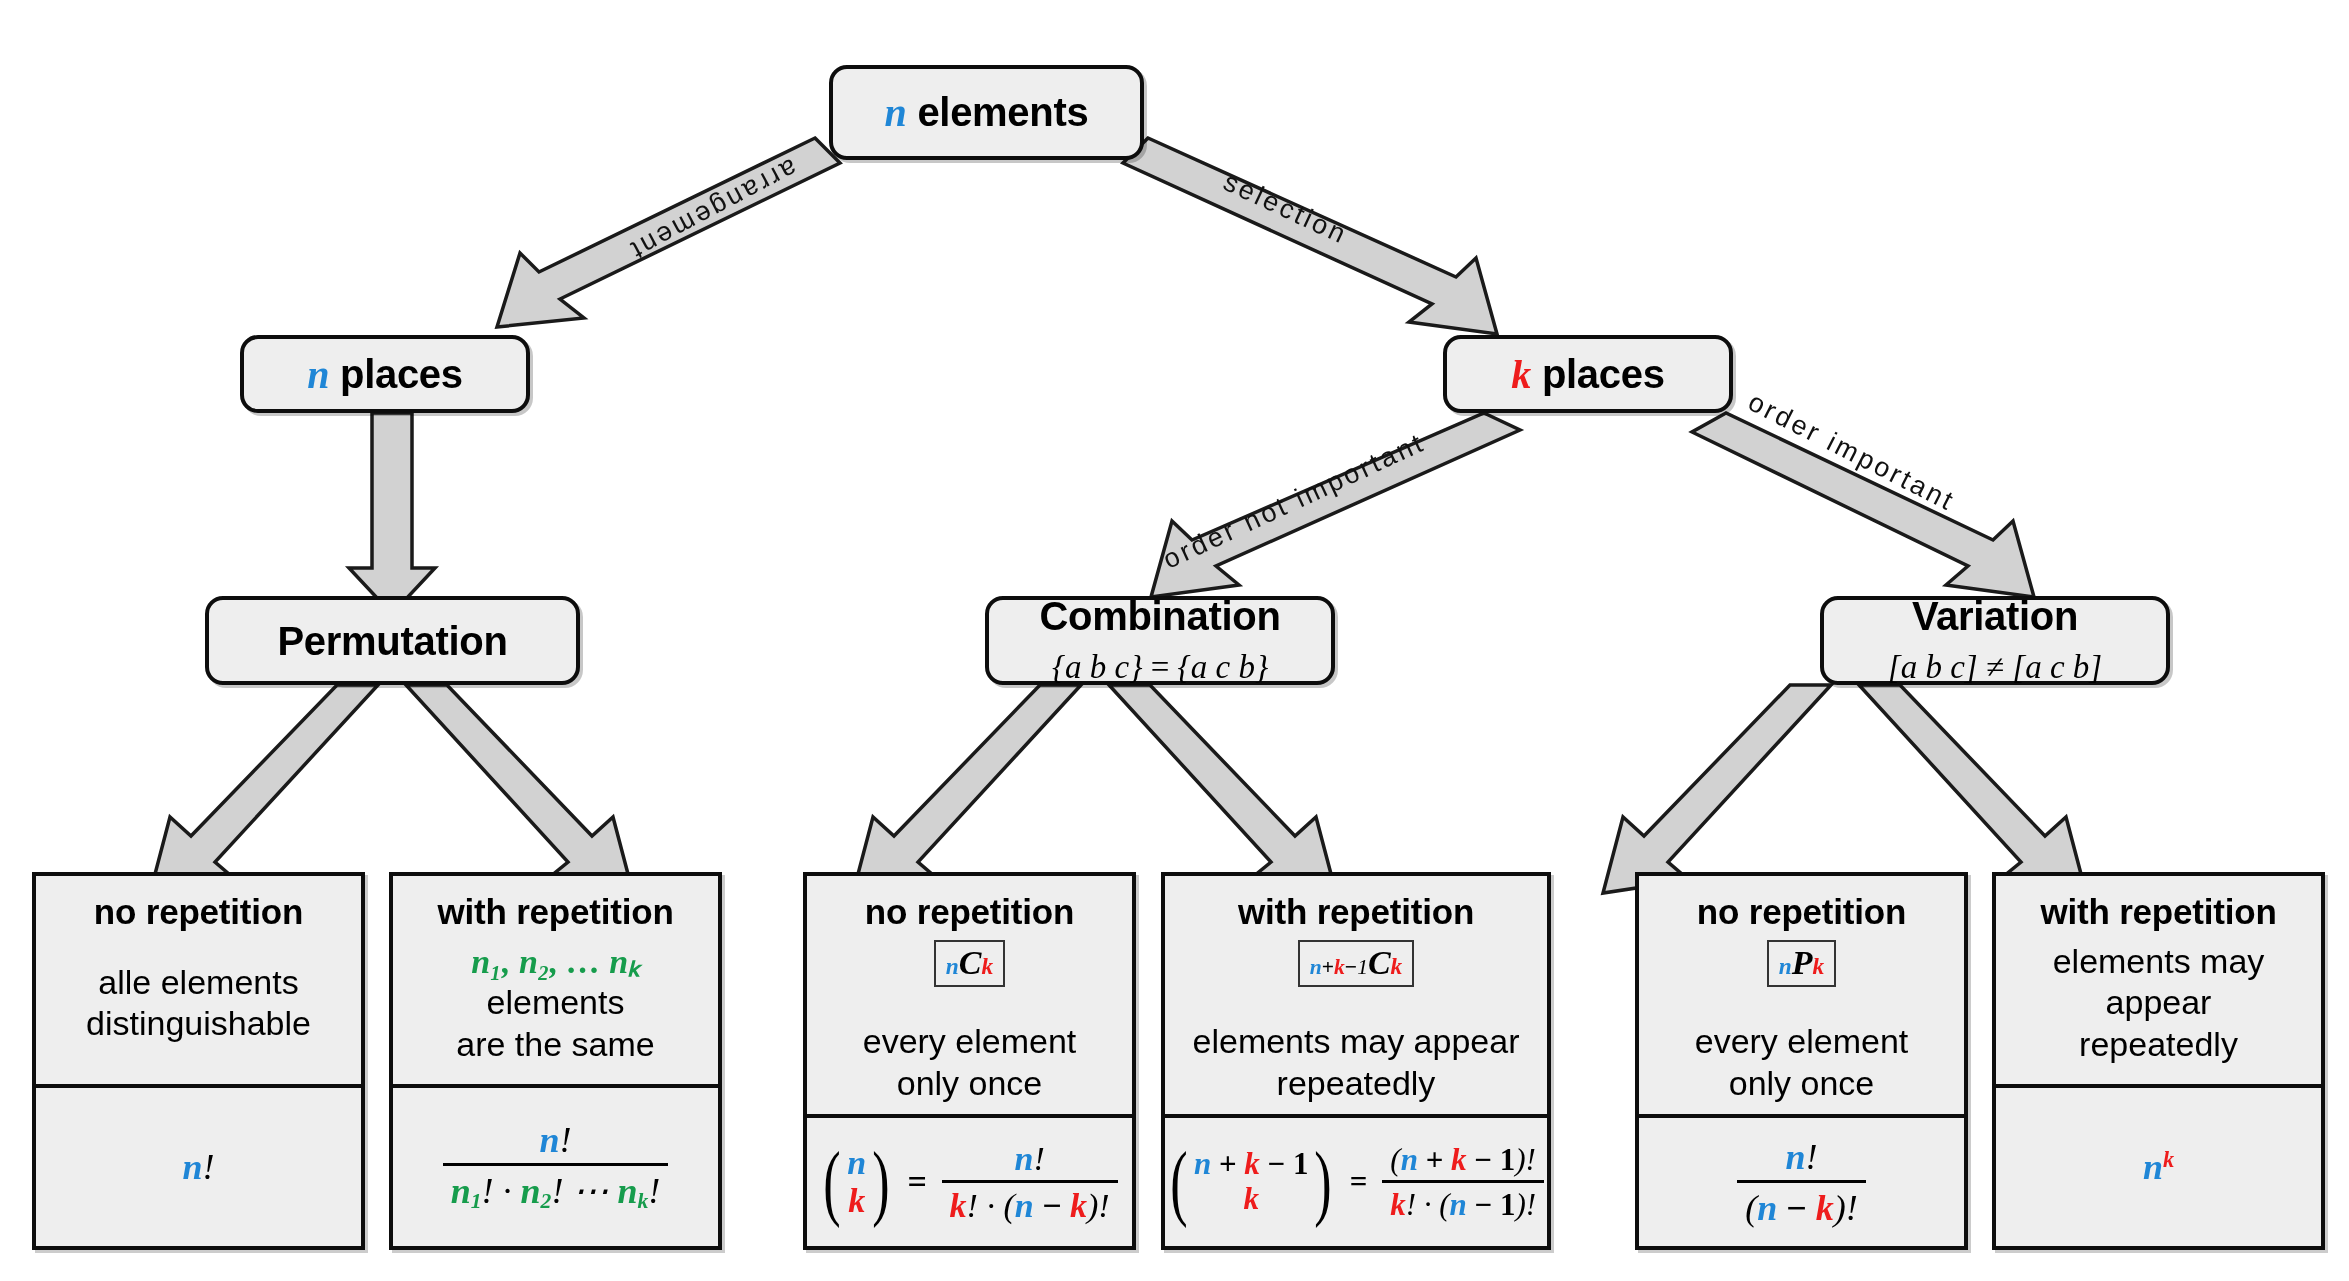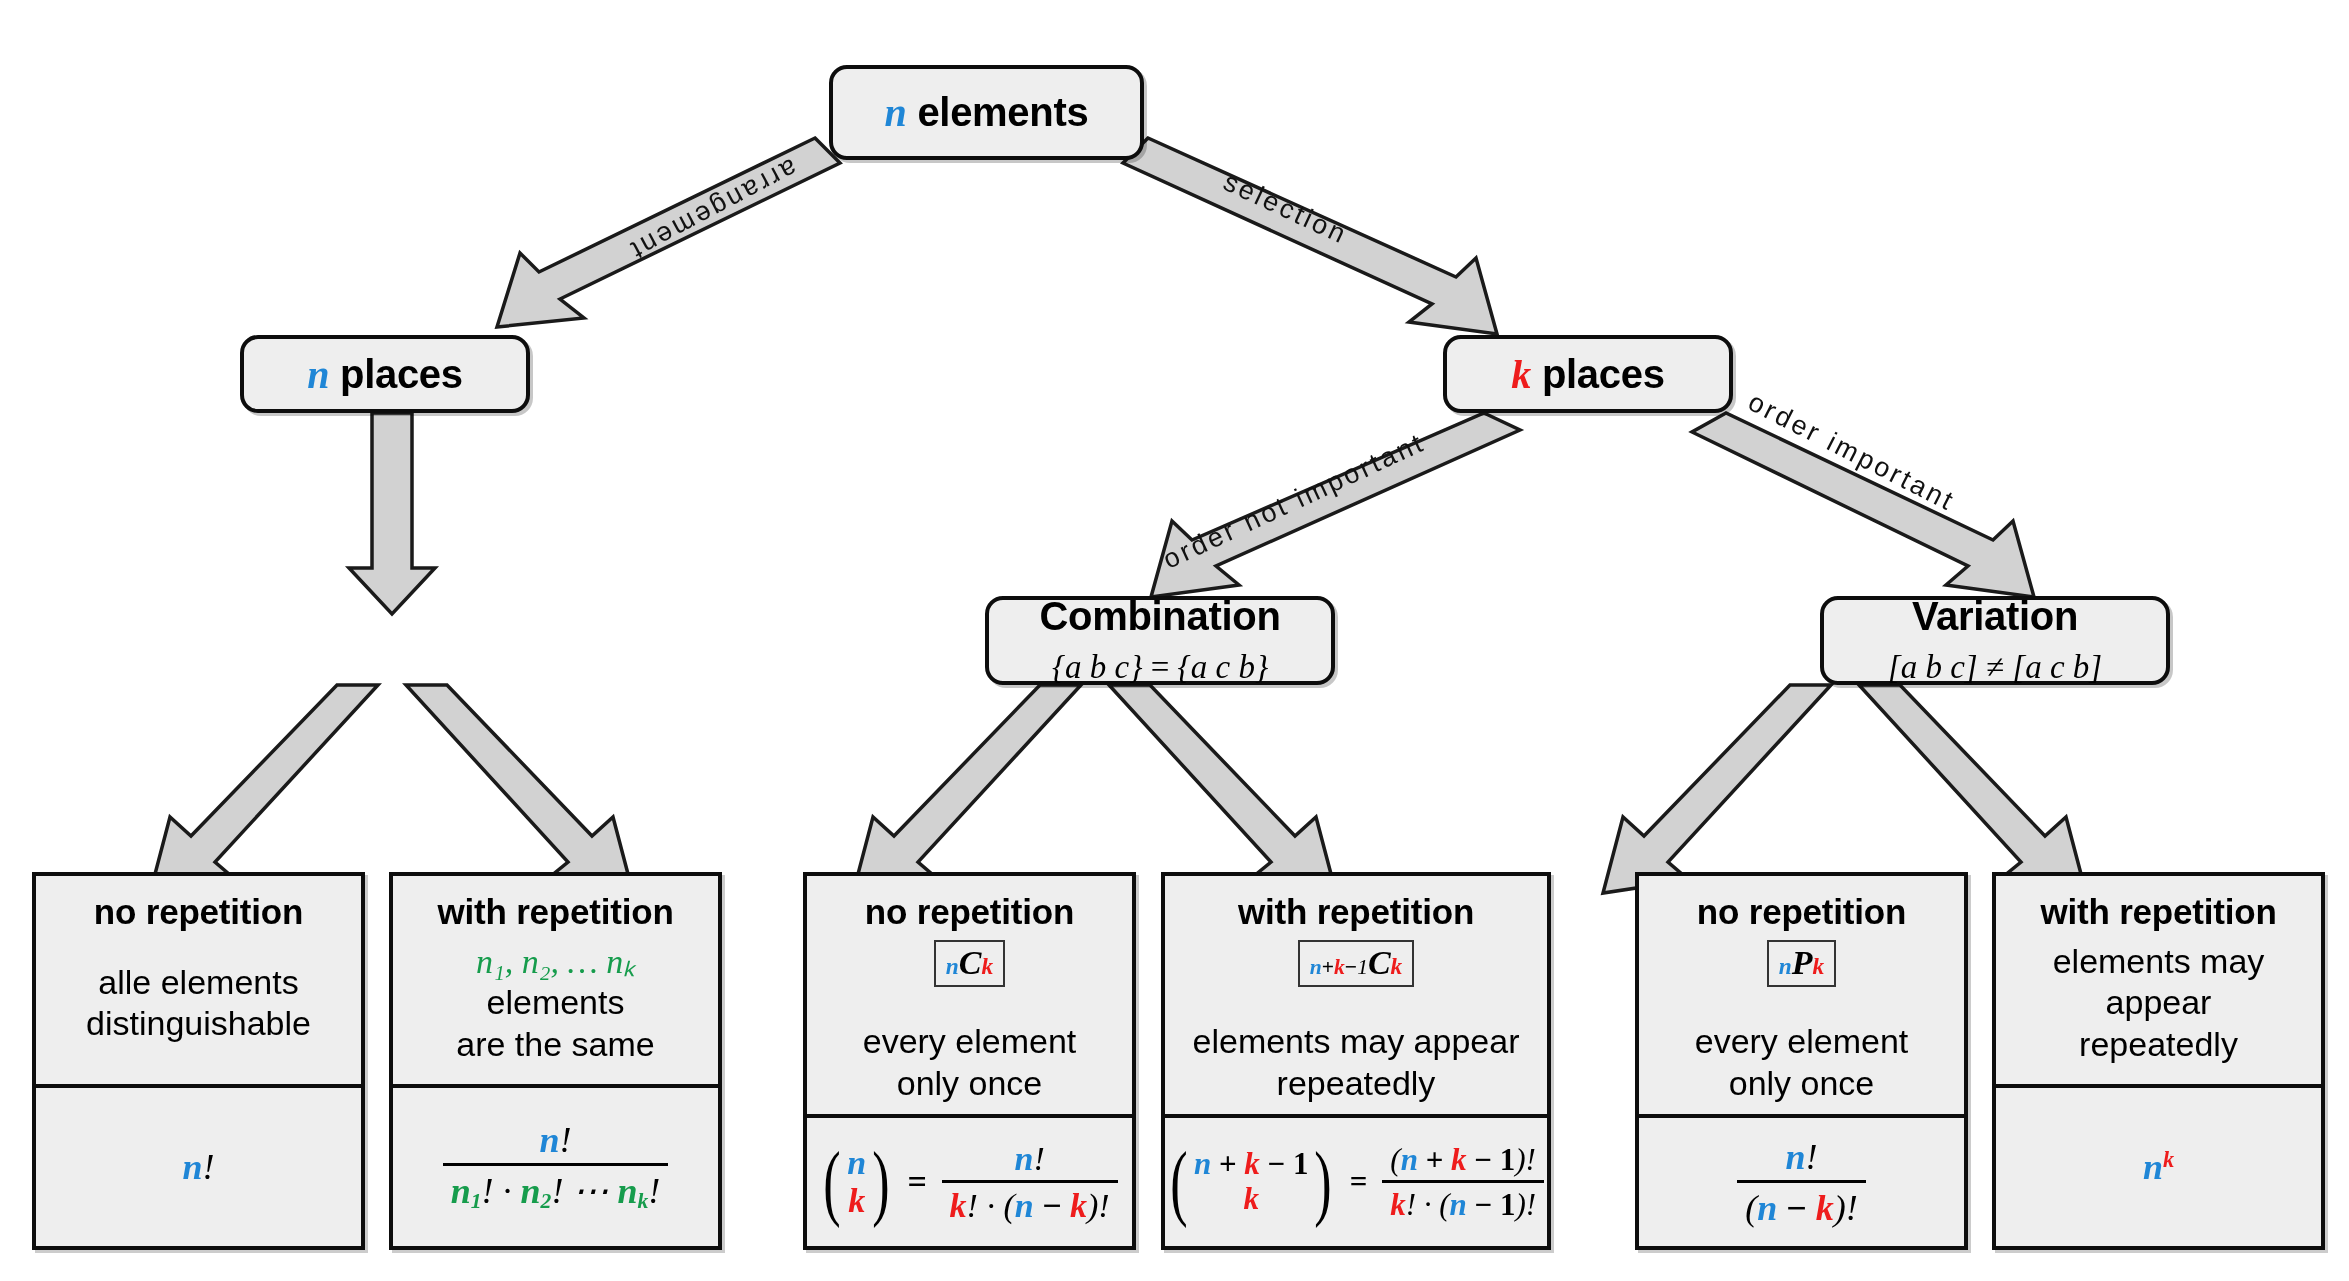--- a/index.html
+++ b/index.html
@@ -150,20 +150,23 @@
     </div>
   </div>
 
   <div class="node" style="left:1443px; top:335px; width:290px; height:78px;">
     <div class="title">
       <span class="vk">k</span>
       <span>places</span>
     </div>
   </div>
 
+  <div class="node" style="left:205px; top:596px; width:375px; height:89px;">
+    <div class="title">Permutation</div>
+  </div>
 
   <div class="node" style="left:985px; top:596px; width:350px; height:89px;">
     <div class="title">Combination</div>
     <div class="sub">
       <span>{a b c}</span>
       <span class="op">=</span>
       <span>{a c b}</span>
     </div>
   </div>
 
@@ -189,21 +192,21 @@
         <span class="vn">n</span><span class="vbi">!</span>
       </span>
     </div>
   </div>
 
   <div class="card" style="left:389px; top:872px; width:333px; height:378px;">
     <div class="top">
       <div class="ct">with repetition</div>
       <div class="desc">
         <div>
-          <span class="vg" style="font-weight:normal">n₁, n₂, … nₖ</span>
+          <span class="vg" style="font-weight:bold">n₁, n₂, … nₖ</span>
           <span>elements</span>
         </div>
         <div>are the same</div>
       </div>
     </div>
     <div class="formula">
       <span class="frac">
         <span class="num">
           <span class="vn">n</span><span class="vbi">!</span>
         </span>

